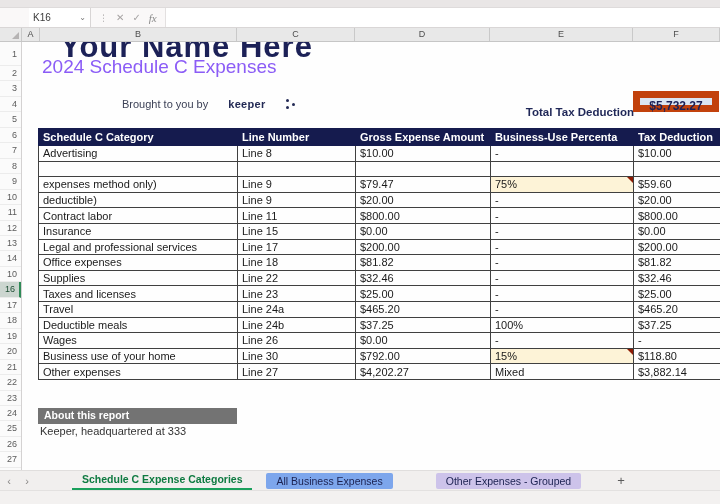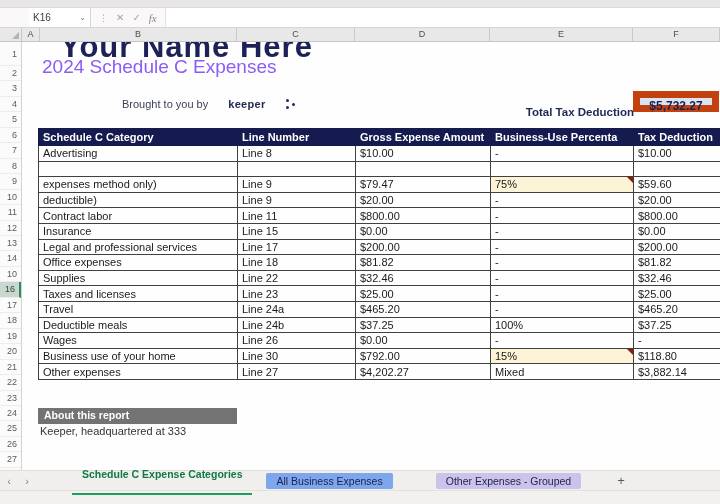--- a/index.html
+++ b/index.html
@@ -67,21 +67,21 @@
 
   .about-bar { position:absolute; left:16px; top:366px; width:199px; height:15.5px; background:#737373; color:#fff; font-size:10.5px; font-weight:bold; padding:1px 6px; white-space:nowrap; }
   .about-text { position:absolute; left:18px; top:382.5px; font-size:11px; color:#333; white-space:nowrap; }
   .accountant-bar { position:absolute; left:16px; top:412.5px; width:199px; height:15.5px; background:#737373; color:#fff; font-size:10.5px; font-weight:bold; padding:1px 22px; white-space:nowrap;margin-top:16px; }
 
   
   .tab-bar { height:20px; background:#f1efee; display:flex; align-items:center; border-top:1px solid #e0dedd; }
   .nav-arrow { color:#8a8887; font-size:11px; width:18px; text-align:center; line-height:18px; }
   .tabs { display:flex; align-items:center; gap:14px; margin-left:36px; height:100%; }
   .tab { font-size:10.5px; padding:2px 10px; border-radius:2px; color:#1b2150; white-space:nowrap; }
-  .tab.active { background:transparent; color:#0e7a41; font-weight:bold; border-bottom:2px solid #1aa05c; border-radius:0; padding-bottom:13px; }
+  .tab.active { background:transparent; color:#0e7a41; font-weight:bold; border-bottom:2px solid #1aa05c; border-radius:0; padding-bottom:3px; }
   .tab.blue { background:#7da6ec; }
   .tab.purple { background:#cdc3ea;margin-left:29px; }
   .add-tab { margin-left:36px; color:#5c5c5c; font-size:13px; line-height:18px; }
 
   .status-strip { height:14px; background:#f3f1f0; border-top:1px solid #e3e1e0; }
 </style>
 </head>
 <body>
 
 <div class="screen">

